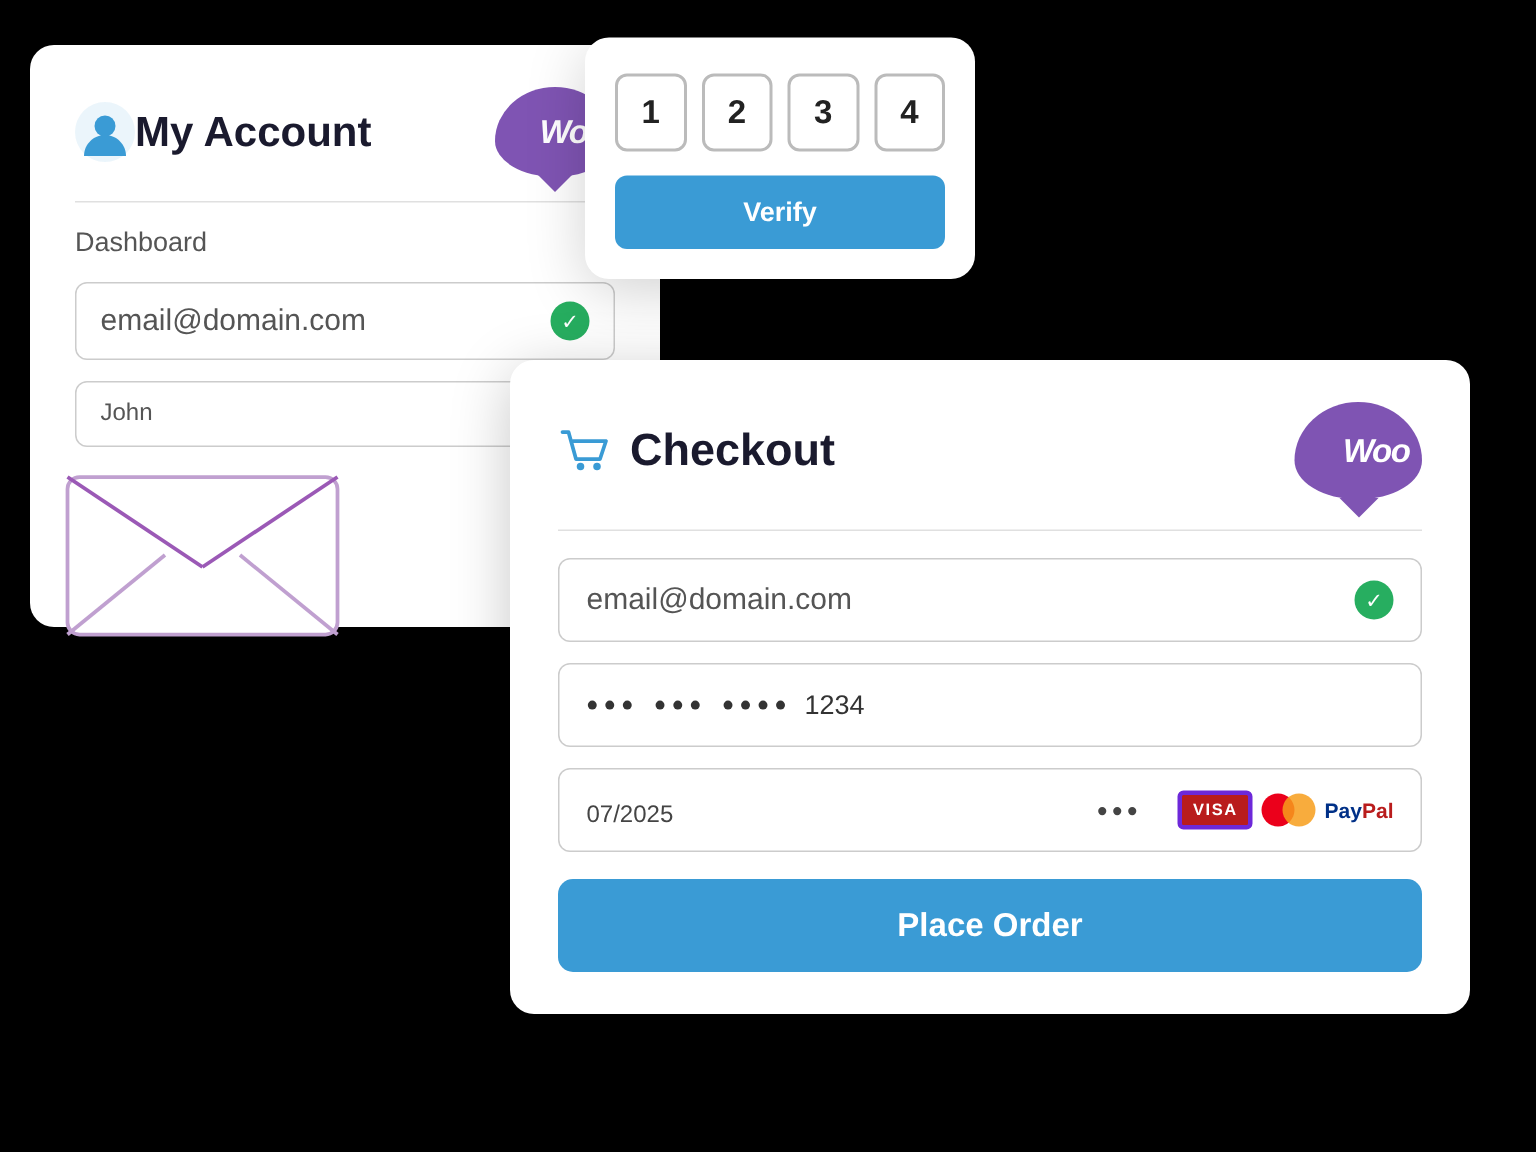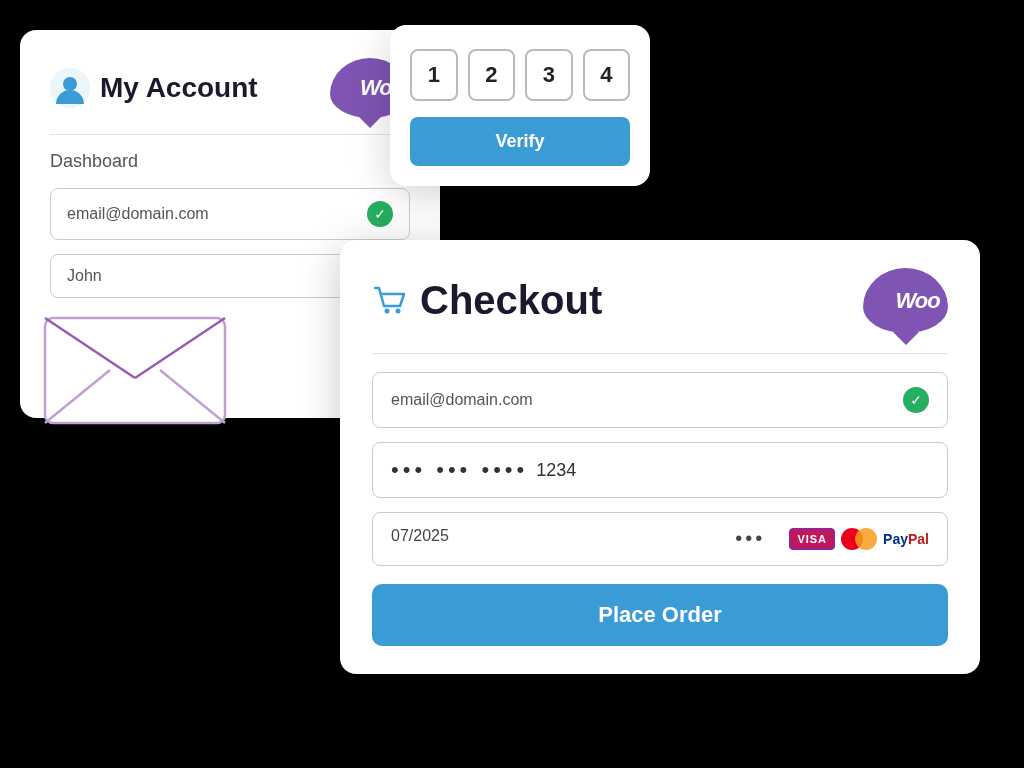--- a/index.html
+++ b/index.html
@@ -35,21 +35,20 @@
     .card-header {
       display: flex;
       align-items: center;
       justify-content: space-between;
       margin-bottom: 16px;
     }
 
     .card-title-group {
       display: flex;
       align-items: center;
-      gap: 10px;
     }
 
     .account-icon {
       width: 40px;
       height: 40px;
       color: #3a9bd5;
     }
 
     .card-title {
       font-size: 28px;
@@ -118,21 +117,21 @@
       color: #333;
       display: flex;
       align-items: center;
       justify-content: space-between;
       margin-bottom: 14px;
       background: #fff;
     }
 
     .input-value {
       color: #555;
-      font-size: 16px;
+      font-size: 20px;
     }
 
     .check-icon {
       width: 26px;
       height: 26px;
       background: #27ae60;
       border-radius: 50%;
       display: flex;
       align-items: center;
       justify-content: center;
@@ -236,21 +235,21 @@
       margin-bottom: 20px;
     }
 
     .checkout-title-group {
       display: flex;
       align-items: center;
       gap: 12px;
     }
 
     .checkout-title {
-      font-size: 40px;
+      font-size: 30px;
       font-weight: 800;
       color: #1a1a2e;
     }
 
     .woo-badge-purple {
       position: relative;
       width: 85px;
       height: 65px;
       background: #7f54b3;
       border-radius: 50% 50% 50% 50% / 60% 60% 40% 40%;
@@ -311,21 +310,21 @@
       color: #333;
       font-weight: 500;
     }
 
     .expiry-row {
       border: 1.5px solid #ccc;
       border-radius: 8px;
       padding: 14px 18px;
       margin-bottom: 18px;
       display: flex;
-      align-items: flex-start;
+      align-items: flex-end;
       gap: 24px;
     }
 
     .expiry-date {
       font-size: 16px;
       color: #444;
       flex: 1;
     }
 
     .cvv-dots {
@@ -335,28 +334,28 @@
     }
 
     .payment-icons {
       display: flex;
       align-items: center;
       gap: 6px;
       margin-left: auto;
     }
 
     .visa-badge {
-      background: #be185d;
+      background: #b91c1c;
       color: #fff;
       font-size: 11px;
       font-weight: 900;
       padding: 4px 7px;
       border-radius: 4px;
       letter-spacing: 1px;
-      border: 1px solid #6d28d9;
+      border: 3px solid #6d28d9;
     }
 
     .mastercard-badge {
       display: flex;
       align-items: center;
       position: relative;
       width: 36px;
       height: 24px;
     }
 

